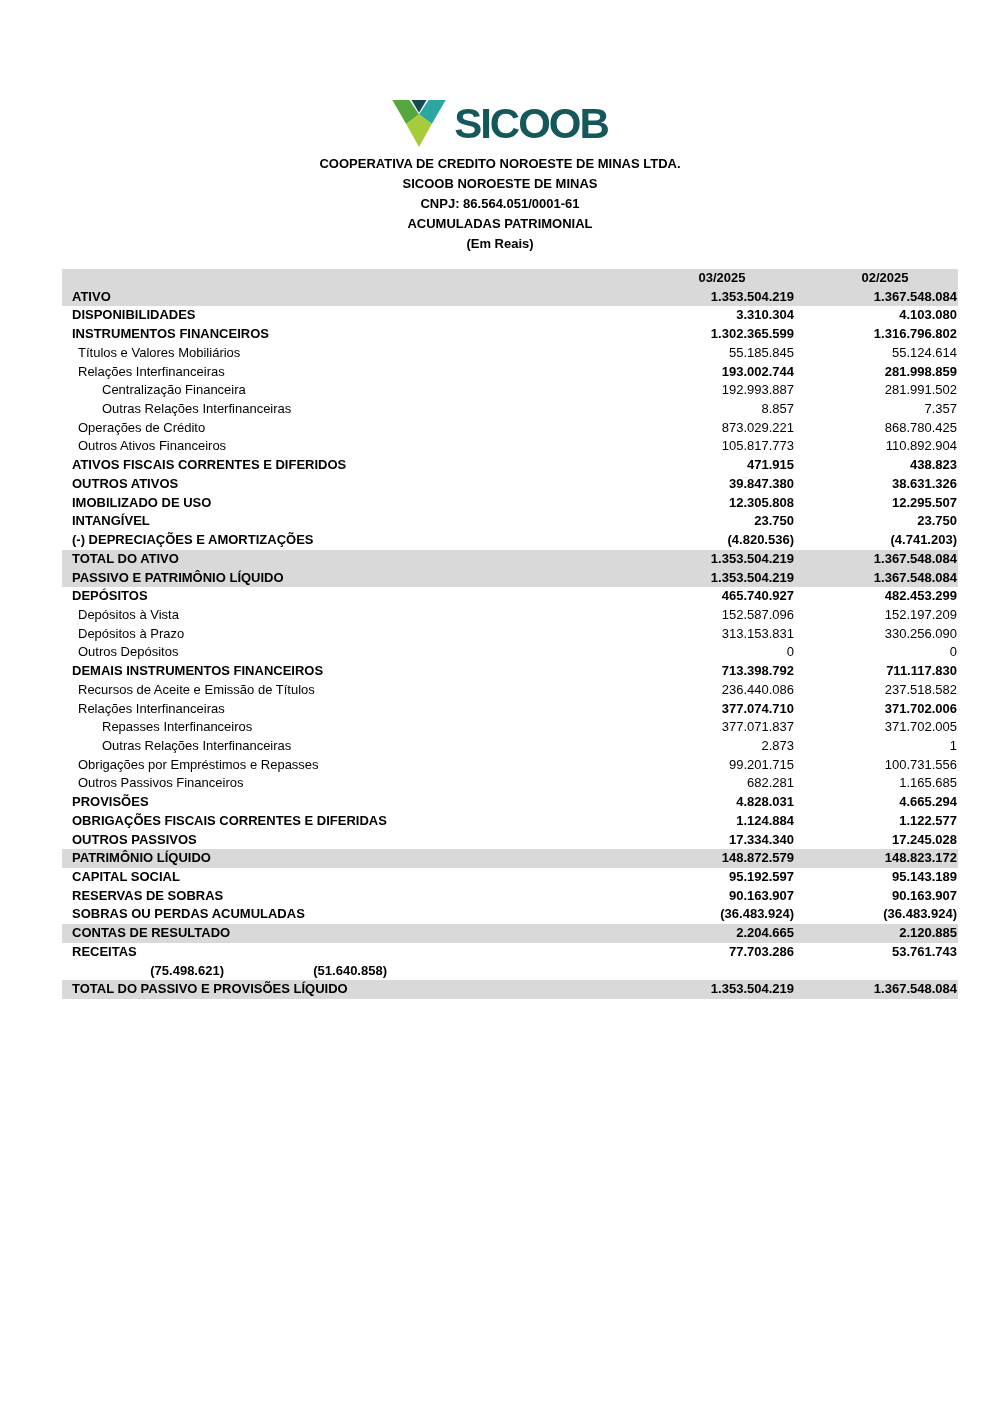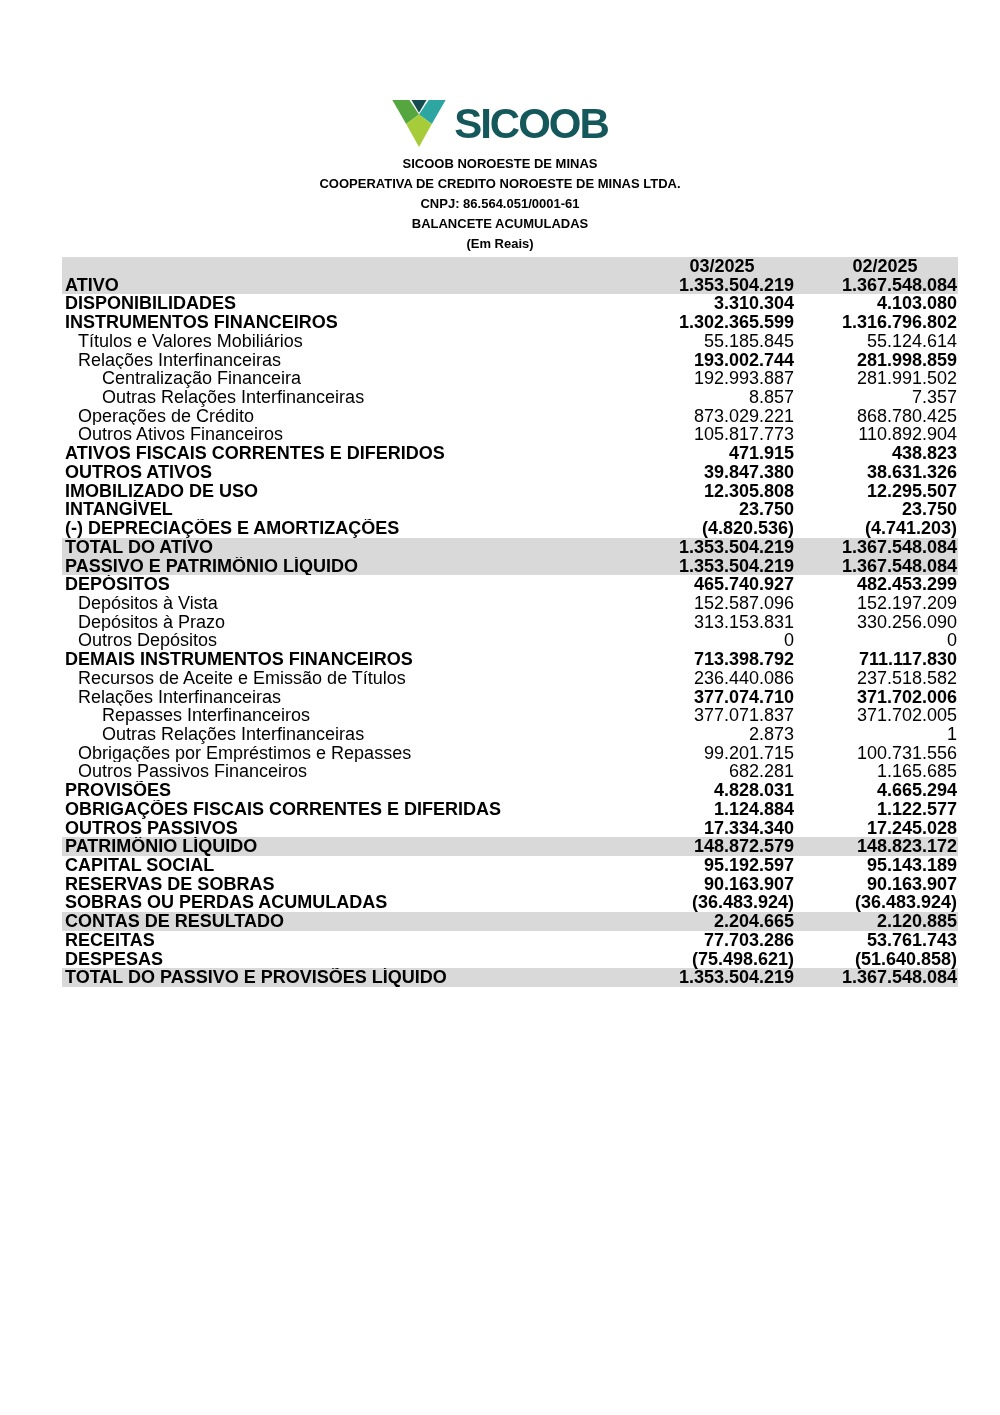--- a/index.html
+++ b/index.html
@@ -24,50 +24,50 @@
   .logo-icon{width:54px;height:47px;display:block;}
   .logo-text{
     font-size:42px;font-weight:bold;letter-spacing:-2px;
     color:var(--wordmark);line-height:47px;
   }
   .header-block{
     position:absolute;top:154px;left:0;width:100%;
     text-align:center;font-weight:bold;font-size:13px;line-height:20px;
   }
   .bal-table{
-    position:absolute;top:257px;left:62px;width:896px;
-    font-size:18px;
+    position:absolute;top:269px;left:62px;width:896px;
+    font-size:13px;
   }
   .row{display:flex;height:18.72px;line-height:18.72px;align-items:center;}
   .row.shaded{background:var(--row_shade);}
-  .cell-label{flex:1;padding-left:3px;white-space:nowrap;overflow:hidden;}
+  .cell-label{flex:1;padding-left:10px;white-space:nowrap;overflow:hidden;}
   .cell-label.ind1{padding-left:16px;}
   .cell-label.ind2{padding-left:40px;}
   .cell-v{width:163px;text-align:right;padding-right:1px;white-space:nowrap;}
   .b{font-weight:bold;}
   .row.header .cell-v{text-align:center;font-weight:bold;text-indent:17px;padding-right:0;}
 </style>
 </head>
 <body>
 
 <div class="logo-row">
   <svg class="logo-icon" viewBox="0 0 100 88" aria-hidden="true">
     <polygon points="0,0 32,0 50,27 26,45" fill="var(--logo_green)"></polygon>
     <polygon points="68,0 100,0 74,45 50,27" fill="var(--logo_teal)"></polygon>
     <polygon points="26,45 50,27 74,45 50,88" fill="var(--logo_lime)"></polygon>
     <polygon points="36,0 64,0 50,24" fill="var(--logo_dark)"></polygon>
   </svg>
   <div class="logo-text">SICOOB</div>
 </div>
 
 <div class="header-block">
+  <div>COOPERATIVA DE CREDITO NOROESTE DE MINAS LTDA.</div>
   <div>SICOOB NOROESTE DE MINAS</div>
-  <div>COOPERATIVA DE CREDITO NOROESTE DE MINAS LTDA.</div>
   <div>CNPJ: 86.564.051/0001-61</div>
-  <div>BALANCETE ACUMULADAS</div>
+  <div>ACUMULADAS PATRIMONIAL</div>
   <div>(Em Reais)</div>
 </div>
 
 <div class="bal-table">
   <div class="row header shaded">
     <div class="cell-label"></div>
     <div class="cell-v">03/2025</div>
     <div class="cell-v">02/2025</div>
   </div>
   <div id="rows-host">
@@ -245,21 +245,20 @@
         <div class="cell-label b">CONTAS DE RESULTADO</div>
         <div class="cell-v b">2.204.665</div>
         <div class="cell-v b">2.120.885</div>
       </div>
       <div class="row">
         <div class="cell-label b">RECEITAS</div>
         <div class="cell-v b">77.703.286</div>
         <div class="cell-v b">53.761.743</div>
       </div>
       <div class="row">
-        <div class="cell-label b">DESPESAS</div>
         <div class="cell-v b">(75.498.621)</div>
         <div class="cell-v b">(51.640.858)</div>
       </div>
       <div class="row shaded">
         <div class="cell-label b">TOTAL DO PASSIVO E PROVISÕES LÍQUIDO</div>
         <div class="cell-v b">1.353.504.219</div>
         <div class="cell-v b">1.367.548.084</div>
       </div>
     </div>
 </div>

